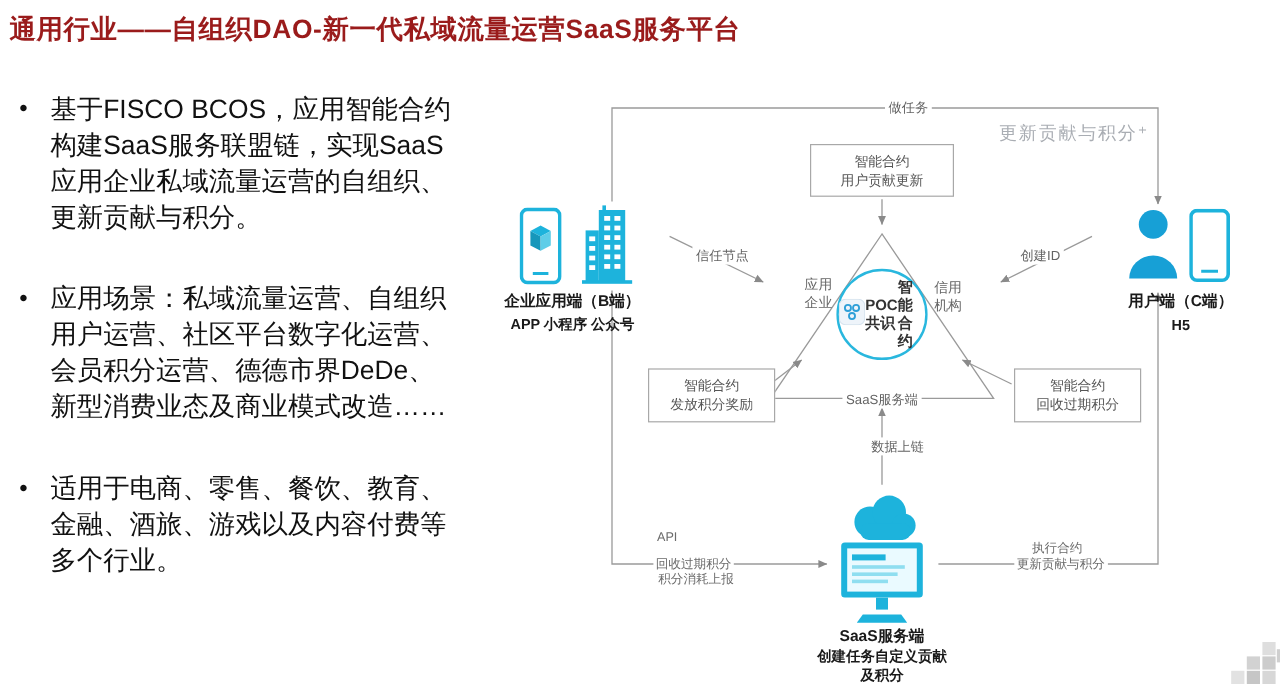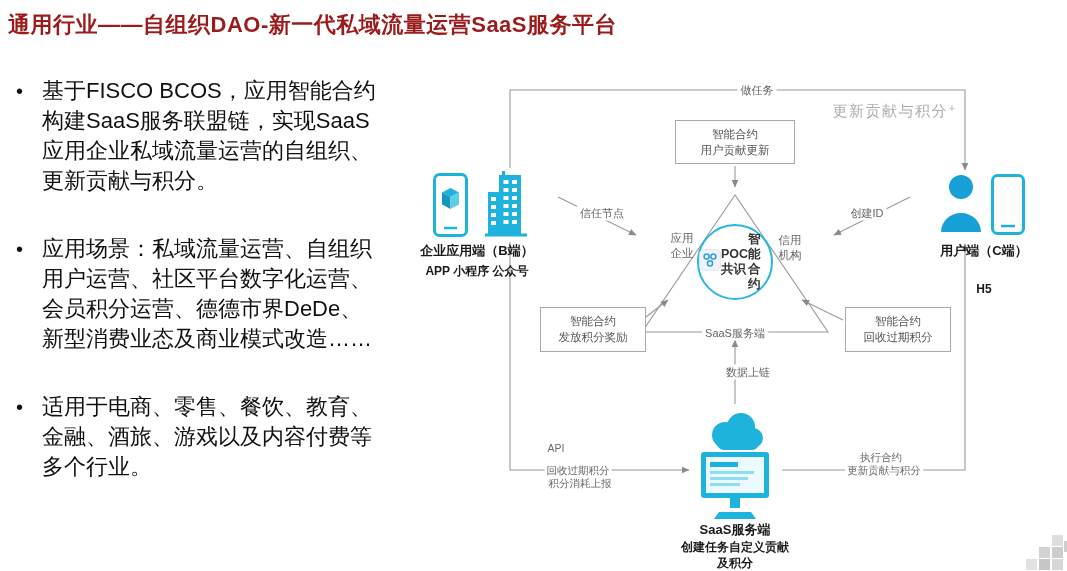--- a/index.html
+++ b/index.html
@@ -170,21 +170,21 @@
       <path d="M1,59 a20,19 0 0 1 40,0 z" fill="#17a0d6"></path>
     </svg>
   </div>
   <div class="abs" style="left:601px;top:104px">
     <svg width="34" height="61" viewBox="0 0 34 61">
       <rect x="1.5" y="1.5" width="31" height="58" rx="5" fill="#fff" stroke="#1db3dc" stroke-width="3"></rect>
       <line x1="10" y1="52" x2="24" y2="52" stroke="#1db3dc" stroke-width="2.5"></line>
     </svg>
   </div>
   <div class="abs center node-title" style="left:594px;top:181px">用户端（C端）</div>
-  <div class="abs center node-sub" style="left:594px;top:219px">H5</div>
+  <div class="abs center node-sub" style="left:594px;top:201px">H5</div>
 
   <div class="abs" style="left:313px;top:338px">
     <svg width="64" height="44" viewBox="0 0 64 44">
       <g fill="#1db3dc">
         <circle cx="22" cy="27" r="13"></circle>
         <circle cx="38" cy="19" r="14"></circle>
         <circle cx="50" cy="30" r="10"></circle>
         <rect x="14" y="28" width="42" height="14" rx="7"></rect>
       </g>
     </svg>

